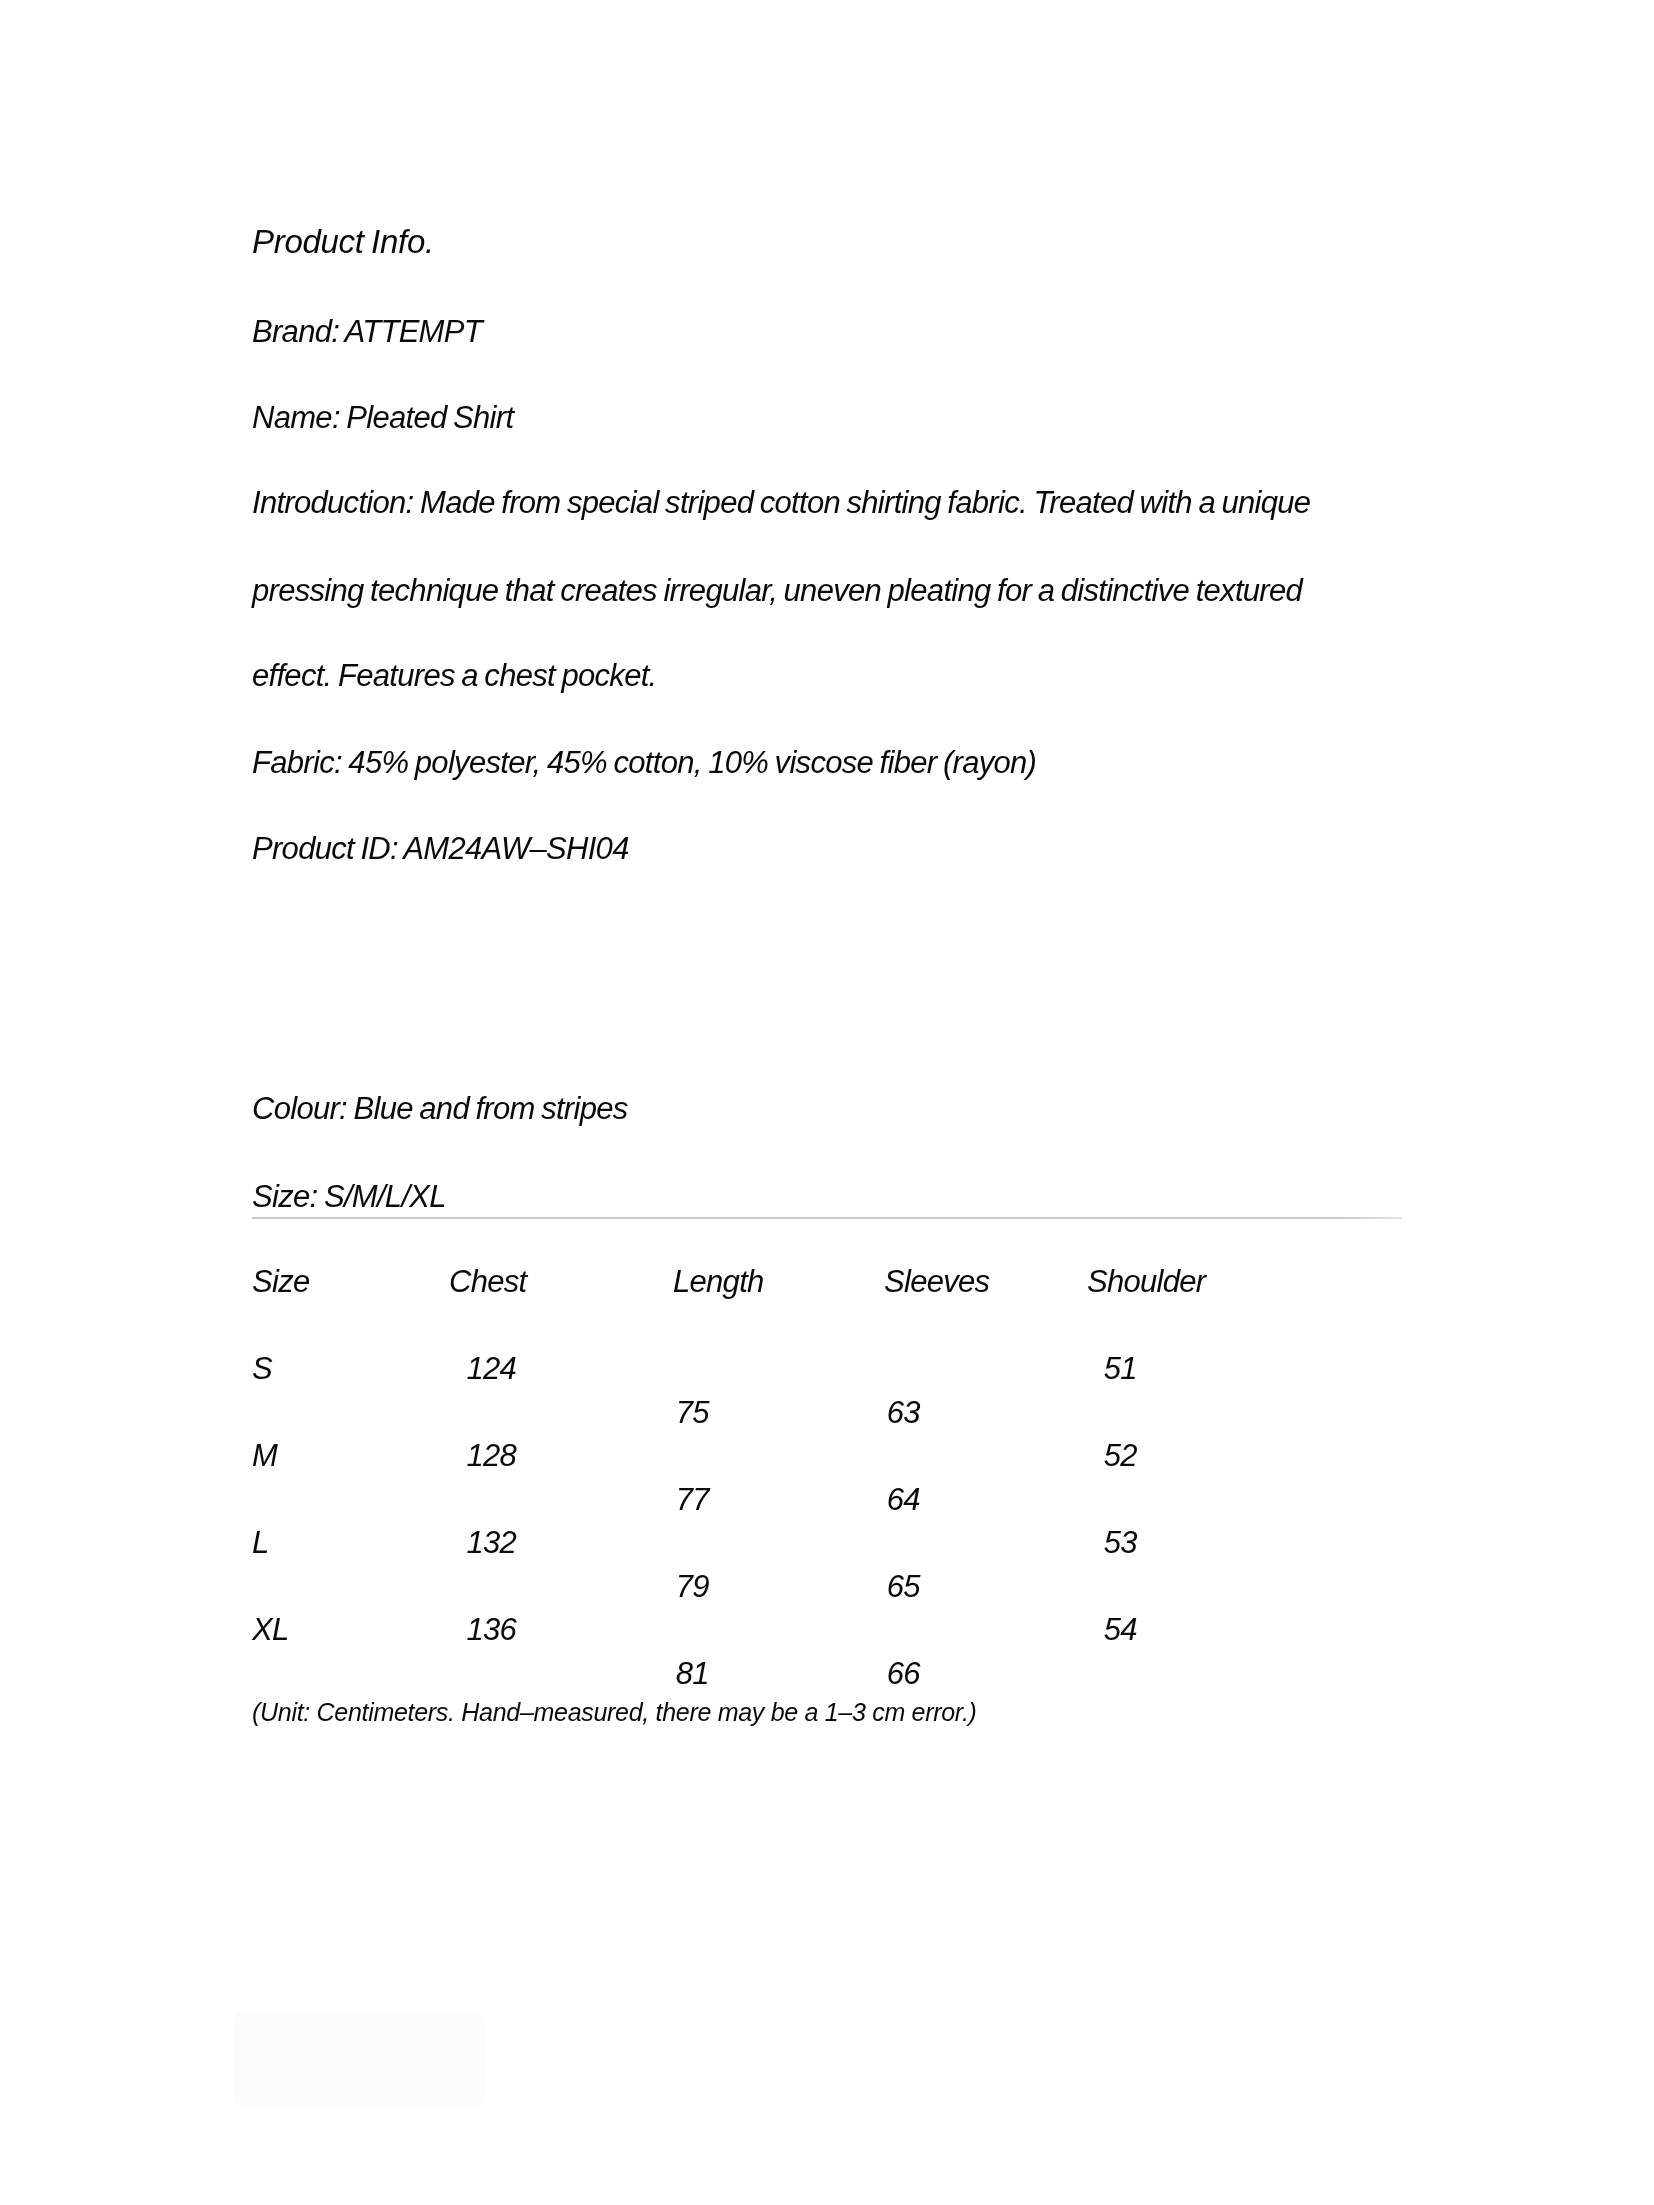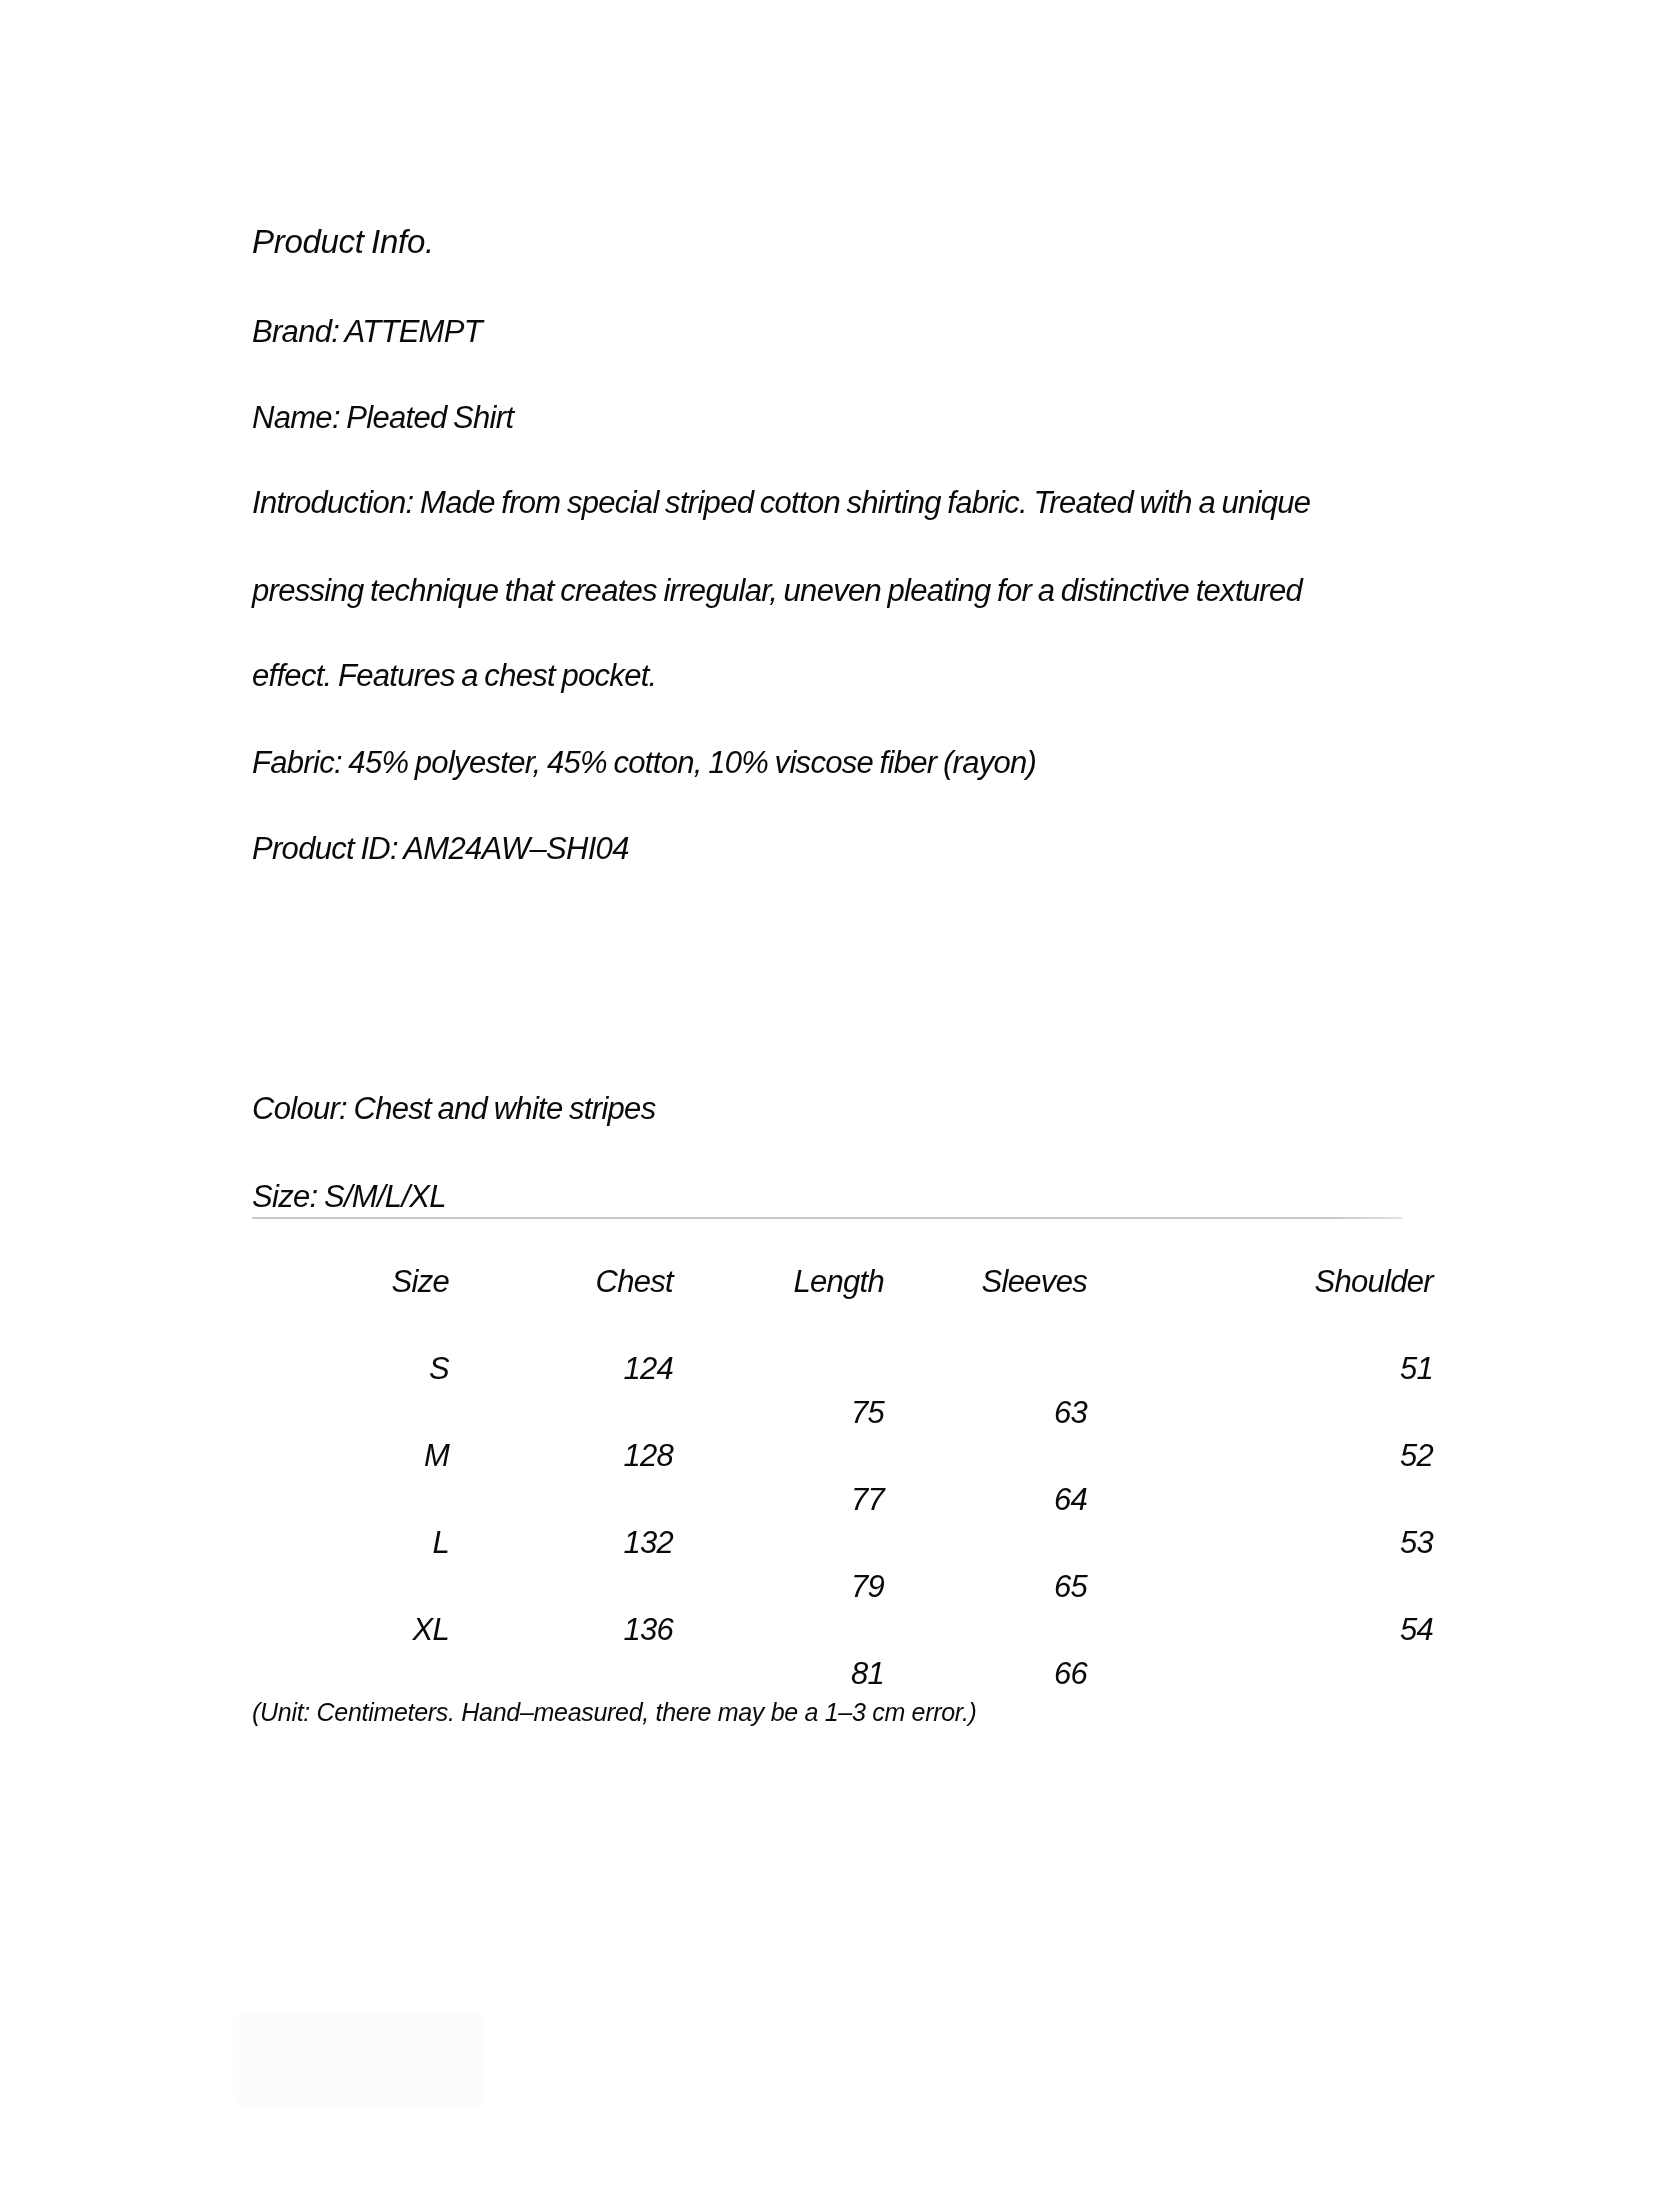--- a/index.html
+++ b/index.html
@@ -47,21 +47,20 @@
     background: linear-gradient(to right, #c8c8c8 0%, #c8c8c8 94%, #e3e3e3 100%);
   }
   .size-table {
     position: absolute;
     left: 252px;
     top: 1264px;
     width: 1181px;
     display: grid;
     grid-template-columns: 197px 224px 211px 203px auto;
     grid-auto-rows: 87px;
-    text-align: right;
   }
   .cell {
     font-size: 31px;
     line-height: 36px;
     letter-spacing: -0.7px;
     white-space: nowrap;
   }
   .pad25 { padding-left: 17.4px; }
   .pad4  { padding-left: 2.8px; margin-top: 44px; }
   .pad24 { padding-left: 16.7px; }
@@ -99,21 +98,21 @@
   <div class="line" style="top:485px">Introduction: Made from special striped cotton shirting fabric. Treated with a unique</div>
 
   <div class="line" style="top:573px">pressing technique that creates irregular, uneven pleating for a distinctive textured</div>
 
   <div class="line" style="top:658px">effect. Features a chest pocket.</div>
 
   <div class="line" style="top:745px">Fabric: 45% polyester, 45% cotton, 10% viscose fiber (rayon)</div>
 
   <div class="line" style="top:831px">Product ID: AM24AW–SHI04</div>
 
-  <div class="line" style="top:1091px">Colour: Chest and white stripes</div>
+  <div class="line" style="top:1091px">Colour: Blue and from stripes</div>
 
   <div class="line" style="top:1179px">Size: S/M/L/XL</div>
 
   <div class="divider"></div>
 
   <div class="size-table">
 
     <div class="cell">Size</div>
     <div class="cell">Chest</div>
     <div class="cell">Length</div>

